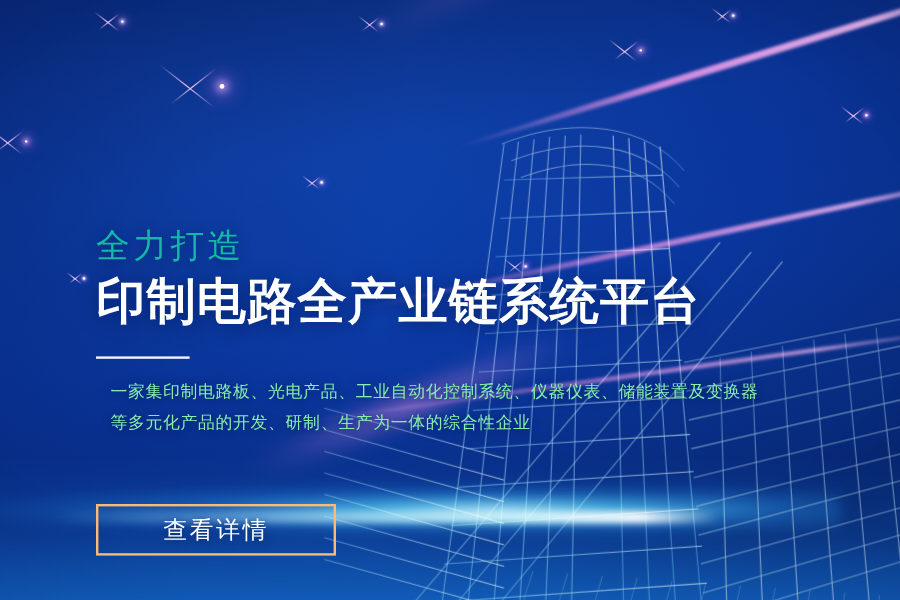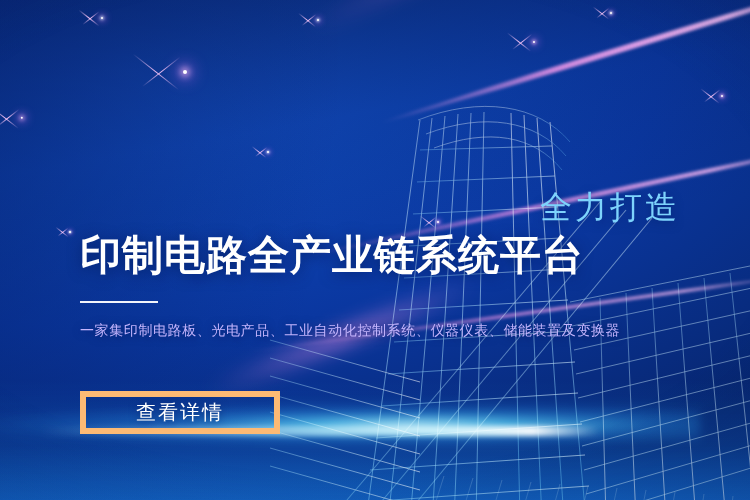--- a/index.html
+++ b/index.html
@@ -76,43 +76,42 @@
 
   
   .vignette{
     position:absolute;inset:0;
     background:radial-gradient(130% 110% at 45% 45%, rgba(0,0,0,0) 45%, rgba(2,16,64,.45) 100%);
   }
 
   
   .content{position:absolute;left:80px;top:190px;width:600px;}
   .eyebrow{
-    color:#7dd3fc;font-size:32px;line-height:1.1;letter-spacing:3px;
+    color:#14b8a6;font-size:28px;line-height:1.1;letter-spacing:3px;
     font-weight:400;margin:0 0 8px 0;
     text-shadow:0 2px 10px rgba(0,25,90,.55);
-    text-align:right;
   }
   .headline{
     color:#ffffff;font-size:41px;line-height:1.12;letter-spacing:1px;
     font-weight:700;margin:0;white-space:nowrap;
     text-shadow:0 2px 14px rgba(0,25,90,.7);
   }
   .divider{
     width:78px;height:2px;background:#ffffff;margin:22px 0 14px 0;opacity:.95;
   }
   .desc{
-    color:#c4b5fd;font-size:14px;line-height:26px;letter-spacing:.6px;
-    font-weight:400;margin:0;max-width:520px;
+    color:#86efac;font-size:14px;line-height:26px;letter-spacing:.6px;
+    font-weight:400;margin:12px;max-width:520px;
     text-shadow:0 1px 8px rgba(0,25,90,.75);
   }
   .desc .line{display:block;white-space:nowrap;}
   .cta{
-    position:absolute;left:80px;top:391px;
+    position:absolute;left:80px;top:420px;
     width:200px;height:43px;box-sizing:border-box;
-    border:6px solid #fdba74;background:transparent;
+    border:2px solid #fdba74;background:transparent;
     color:#ffffff;font-size:20px;letter-spacing:2px;font-weight:400;
     display:flex;align-items:center;justify-content:center;
     cursor:pointer;font-family:inherit;
     text-shadow:0 1px 8px rgba(0,25,90,.6);
   }
 </style>
 </head>
 <body>
 
 <div class="banner">
@@ -309,18 +308,19 @@
   <div class="hstreak2"></div>
   <div class="bottomglow"></div>
   <div class="vignette"></div>
 
   <div class="content">
     <p class="eyebrow">全力打造</p>
     <h1 class="headline">印制电路全产业链系统平台</h1>
     <div class="divider"></div>
     <p class="desc">
       <span class="line">一家集印制电路板、光电产品、工业自动化控制系统、仪器仪表、储能装置及变换器</span>
+      <span class="line">等多元化产品的开发、研制、生产为一体的综合性企业</span>
     </p>
   </div>
 
   <button class="cta">查看详情</button>
 
 </div>
 
 </body></html>

